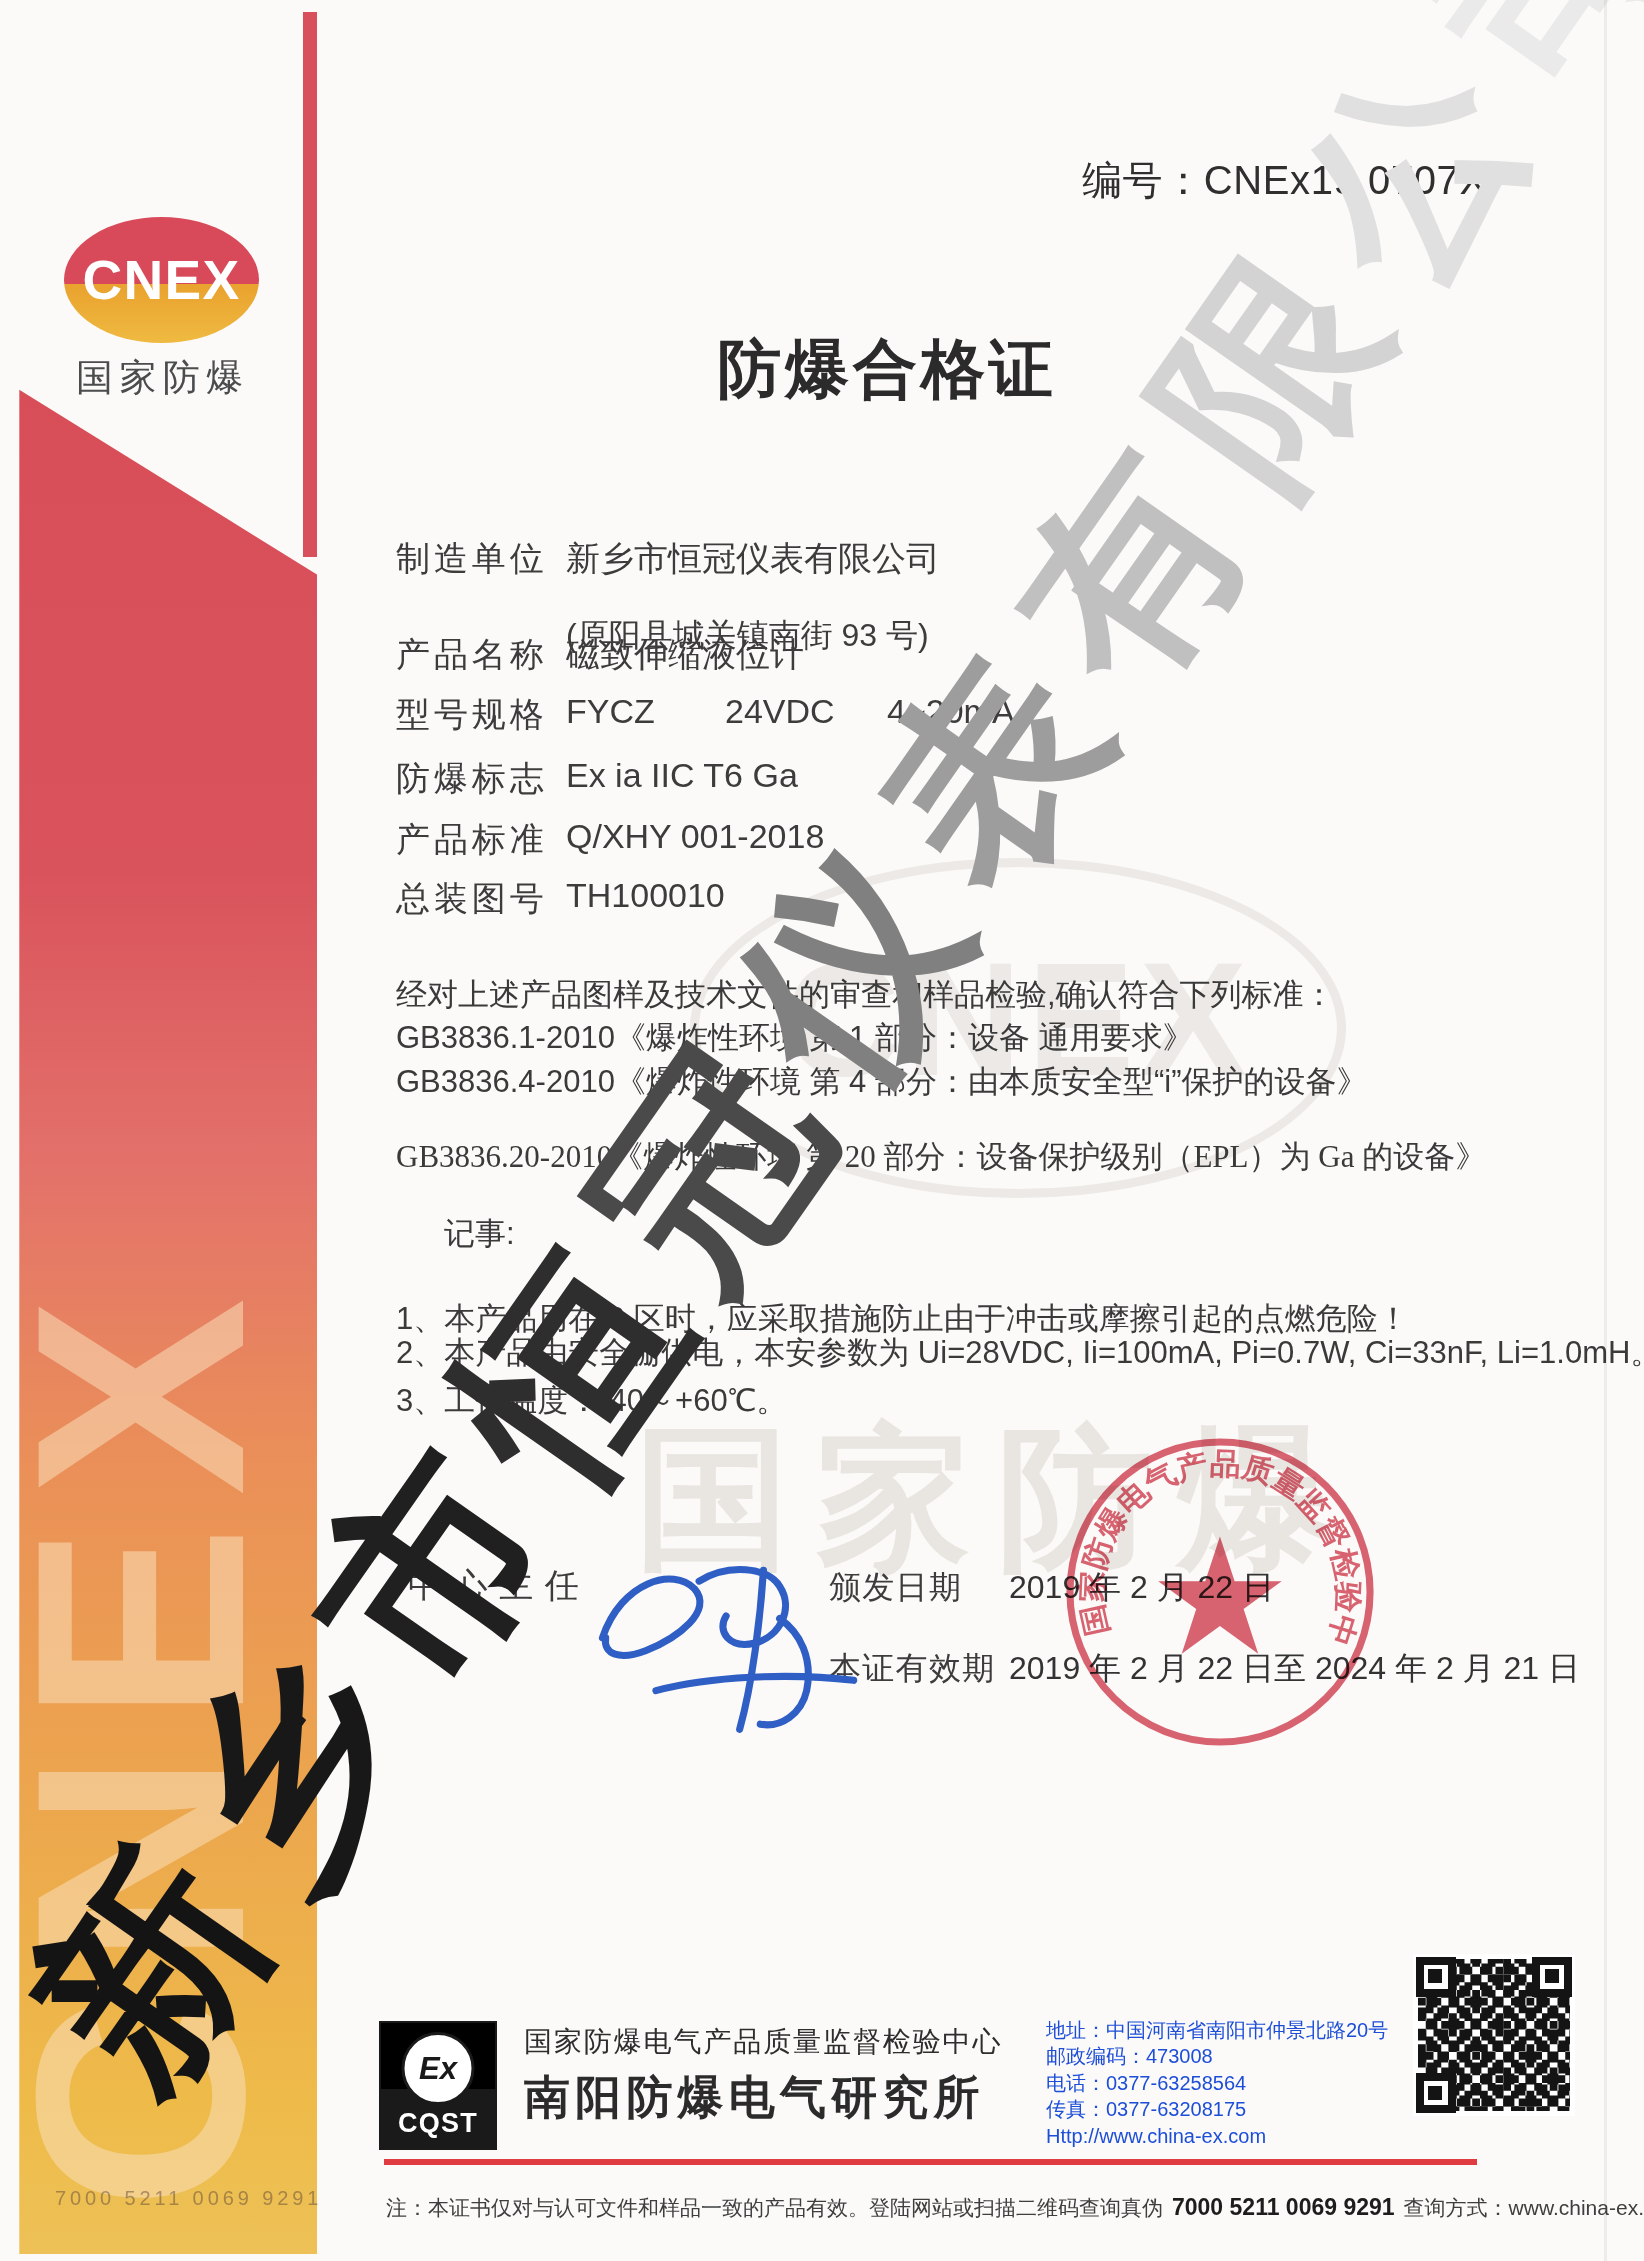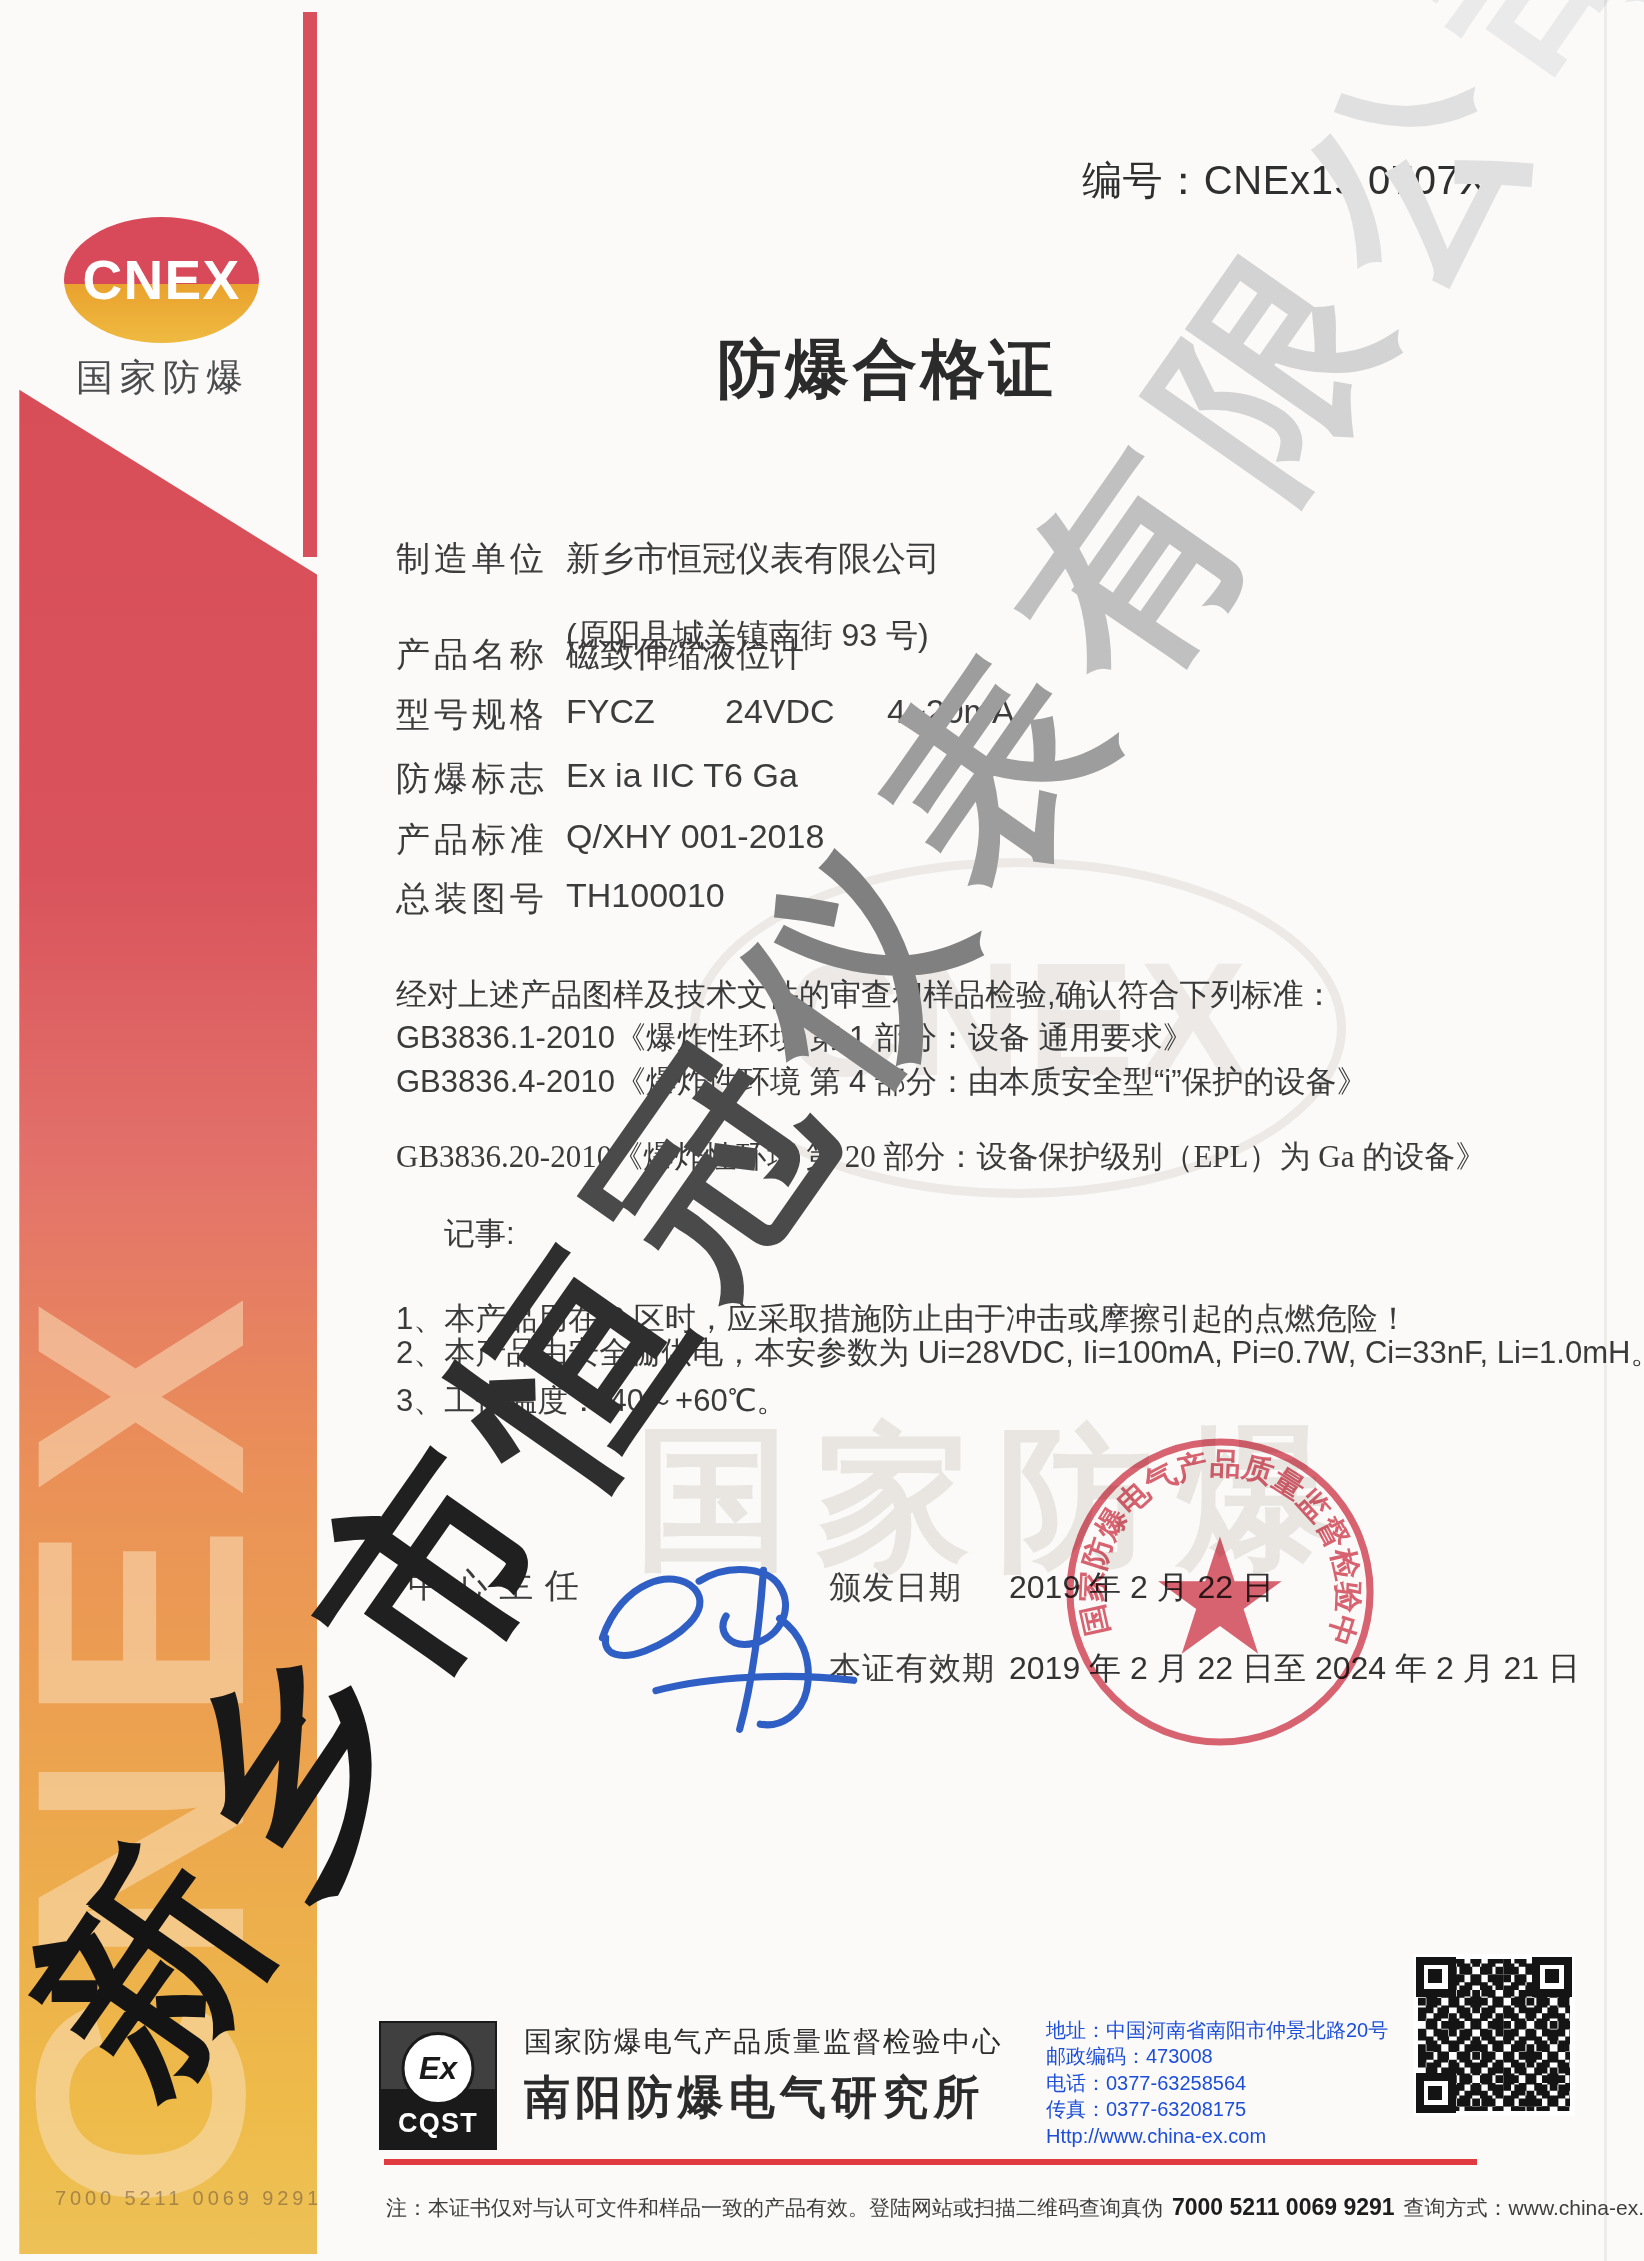--- a/index.html
+++ b/index.html
@@ -61,21 +61,21 @@
         border-radius:50%;text-align:center;line-height:304px;font-size:161px;font-weight:800;
         letter-spacing:5.2px;color:rgba(197,191,182,0.28);}
   .ghost-slogan{left:635px;top:1396px;font-size:155px;font-weight:700;letter-spacing:26px;
         color:#e9e6e2;white-space:nowrap;}
 
   
   .wm{left:45px;top:1864px;transform:rotate(-55deg);transform-origin:106px 106px;
       font-size:213px;line-height:213px;font-weight:600;letter-spacing:31px;white-space:nowrap;}
 
   
-  .exbox{left:379px;top:2021px;width:118px;height:129px;border:2.6px solid #1a1a1a;background:#404040;box-sizing:border-box;}
+  .exbox{left:379px;top:2021px;width:118px;height:129px;border:2.6px solid #1a1a1a;background:#000000;box-sizing:border-box;}
   .exbox .black{position:absolute;left:0;bottom:0;width:100%;height:47%;background:#1a1a1a;}
   .exbox .circle{position:absolute;left:50%;top:9px;transform:translateX(-50%);width:67px;height:67px;
         border:3.9px solid #1a1a1a;border-radius:50%;background:#fff;text-align:center;line-height:67px;
         font-size:31px;font-weight:700;font-style:italic;color:#1a1a1a;}
   .exbox .cqst{position:absolute;left:0;bottom:9px;width:100%;text-align:center;
         font-size:27px;font-weight:700;letter-spacing:1.3px;color:#fff;}
   .center-name{left:524px;top:2023px;font-size:28px;letter-spacing:1.9px;color:#2d2d2d;}
   .institute{left:524px;top:2067px;font-size:46px;font-weight:600;letter-spacing:5.2px;color:#2b2b2b;}
   .contact{left:1046px;top:2017px;font-size:20px;line-height:26.4px;color:#1d4ed8;}
   .qr{left:1413px;top:1954px;width:162px;height:162px;background:#fff;}

